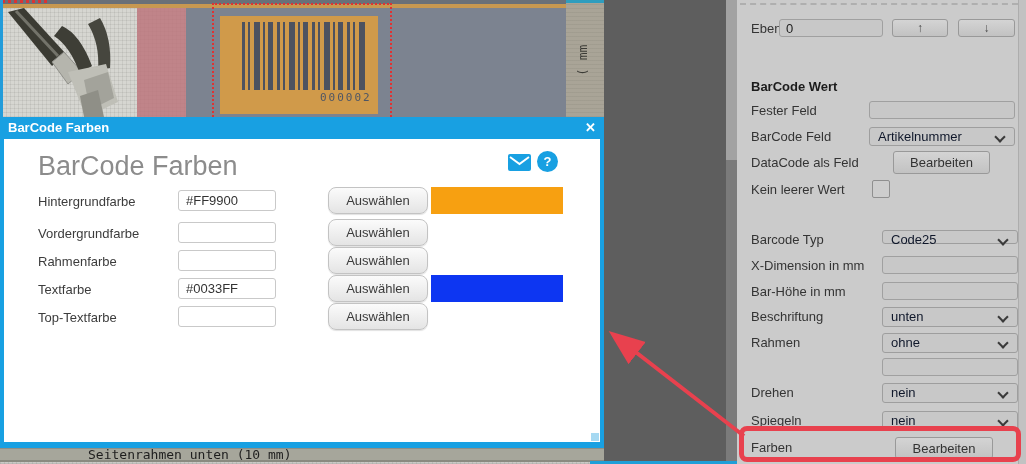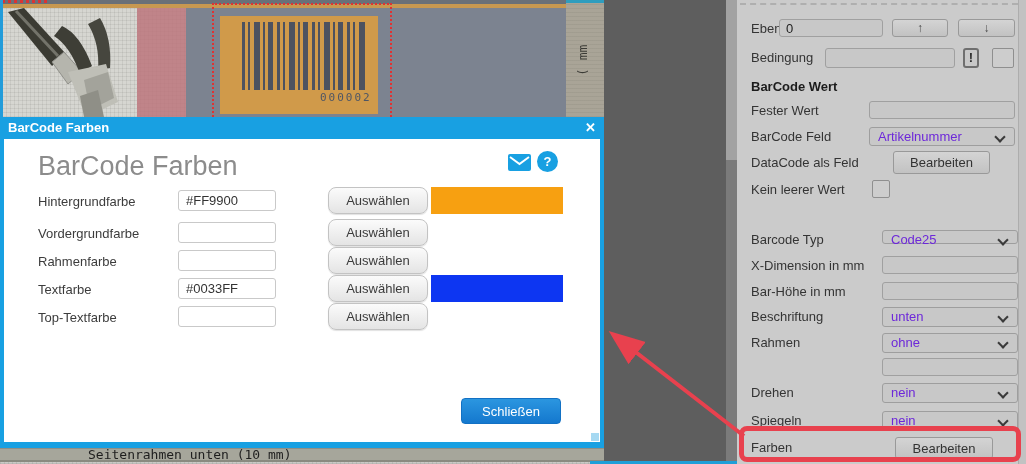--- a/index.html
+++ b/index.html
@@ -60,21 +60,21 @@
     border-left:1px solid #ADADAD;}
   .row{position:absolute;left:0;width:281px;}
   .row .lbl{position:absolute;left:14px;top:0;line-height:19px;color:#343434;}
   .hdr{position:absolute;left:14px;font-weight:bold;color:#1C1C1C;}
   .s-input{position:absolute;background:#C8C8C8;border:1px solid #A0A0A0;border-radius:3px;
     font-family:"Liberation Sans",sans-serif;font-size:13px;color:#222;padding:0 6px;}
   .s-btn{position:absolute;background:linear-gradient(#D4D4D4,#C2C2C2);border:1px solid #999;
     border-radius:3px;font-family:"Liberation Sans",sans-serif;font-size:13px;color:#333;
     text-align:center;cursor:pointer;}
   .s-sel{position:absolute;background:#C8C8C8;border:1px solid #9E9E9E;border-radius:3px;
-    padding-left:8px;color:#6d28d9;cursor:pointer;}
+    padding-left:8px;color:#0f172a;cursor:pointer;}
   .s-sel .chev{position:absolute;right:10px;top:5px;width:8px;height:8px;
     border-right:2px solid #3A3A3A;border-bottom:2px solid #3A3A3A;transform:rotate(45deg);}
   .s-check{position:absolute;background:#CDCDCD;border:1px solid #8F8F8F;border-radius:2px;}
   .s-bang{position:absolute;background:#C8C8C8;border:2px solid #6F6F6F;border-radius:3px;
     font-weight:bold;text-align:center;color:#2E2E2E;}
   .arrow-glyph{font-size:12px;color:#4A4A4A;line-height:15px;}
 
   
   .modal{position:absolute;left:0;top:117px;width:604px;height:331px;background:#18A0E2;
     z-index:5;}
@@ -164,31 +164,25 @@
     <div class="dash-top"></div>
     <div class="sb-rightline"></div>
 
     <div class="row" style="top:19px;height:19px">
       <span class="lbl">Ebene</span>
       <input class="s-input" style="left: 42px; top: 0px; width: 104px; height: 18px;" value="0">
       <button class="s-btn arrow-glyph" style="left:155px;top:0;width:56px;height:18px">↑</button>
       <button class="s-btn arrow-glyph" style="left:221px;top:0;width:57px;height:18px">↓</button>
     </div>
 
-    <div class="row" style="top:48px;height:20px">
-      <span class="lbl">Bedingung</span>
-      <input class="s-input" style="left: 88px; top: 0px; width: 130px; height: 20px;" value="">
-      <div class="s-bang" style="left:226px;top:0;width:16px;height:20px;line-height:16px">!</div>
-      <div class="s-check" style="left:255px;top:0;width:22px;height:20px"></div>
-    </div>
 
     <div class="hdr" style="top:79px">BarCode Wert</div>
 
     <div class="row" style="top:101px;height:18px">
-      <span class="lbl">Fester Wert</span>
+      <span class="lbl">Fester Feld</span>
       <input class="s-input" style="left: 132px; top: 0px; width: 146px; height: 18px;" value="">
     </div>
 
     <div class="row" style="top:127px;height:19px">
       <span class="lbl">BarCode Feld</span>
       <div class="s-sel" style="left:132px;top:0;width:146px;height:19px;line-height:17px">
         <span>Artikelnummer</span>
         <span class="chev"></span>
       </div>
     </div>
@@ -305,21 +299,20 @@
         <button class="m-btn">Auswählen</button>
         <div class="m-swatch" style="background: rgb(13, 54, 242);"></div>
       </div>
 
       <div class="m-row r4">
         <span class="m-label">Top-Textfarbe</span>
         <input class="m-input" value="" style="">
         <button class="m-btn">Auswählen</button>
       </div>
 
-      <button class="m-closebtn">Schließen</button>
       <div class="m-grip"></div>
     </div>
   </div>
 
   <div class="red-box"></div>
   <svg class="arrow-overlay" viewBox="0 0 1026 464">
     <defs>
       <marker id="ah" markerWidth="10" markerHeight="8" refX="7" refY="3.5" orient="auto">
         <path d="M0,0 L9,3.5 L0,7 Z" fill="#E8414E"></path>
       </marker>

